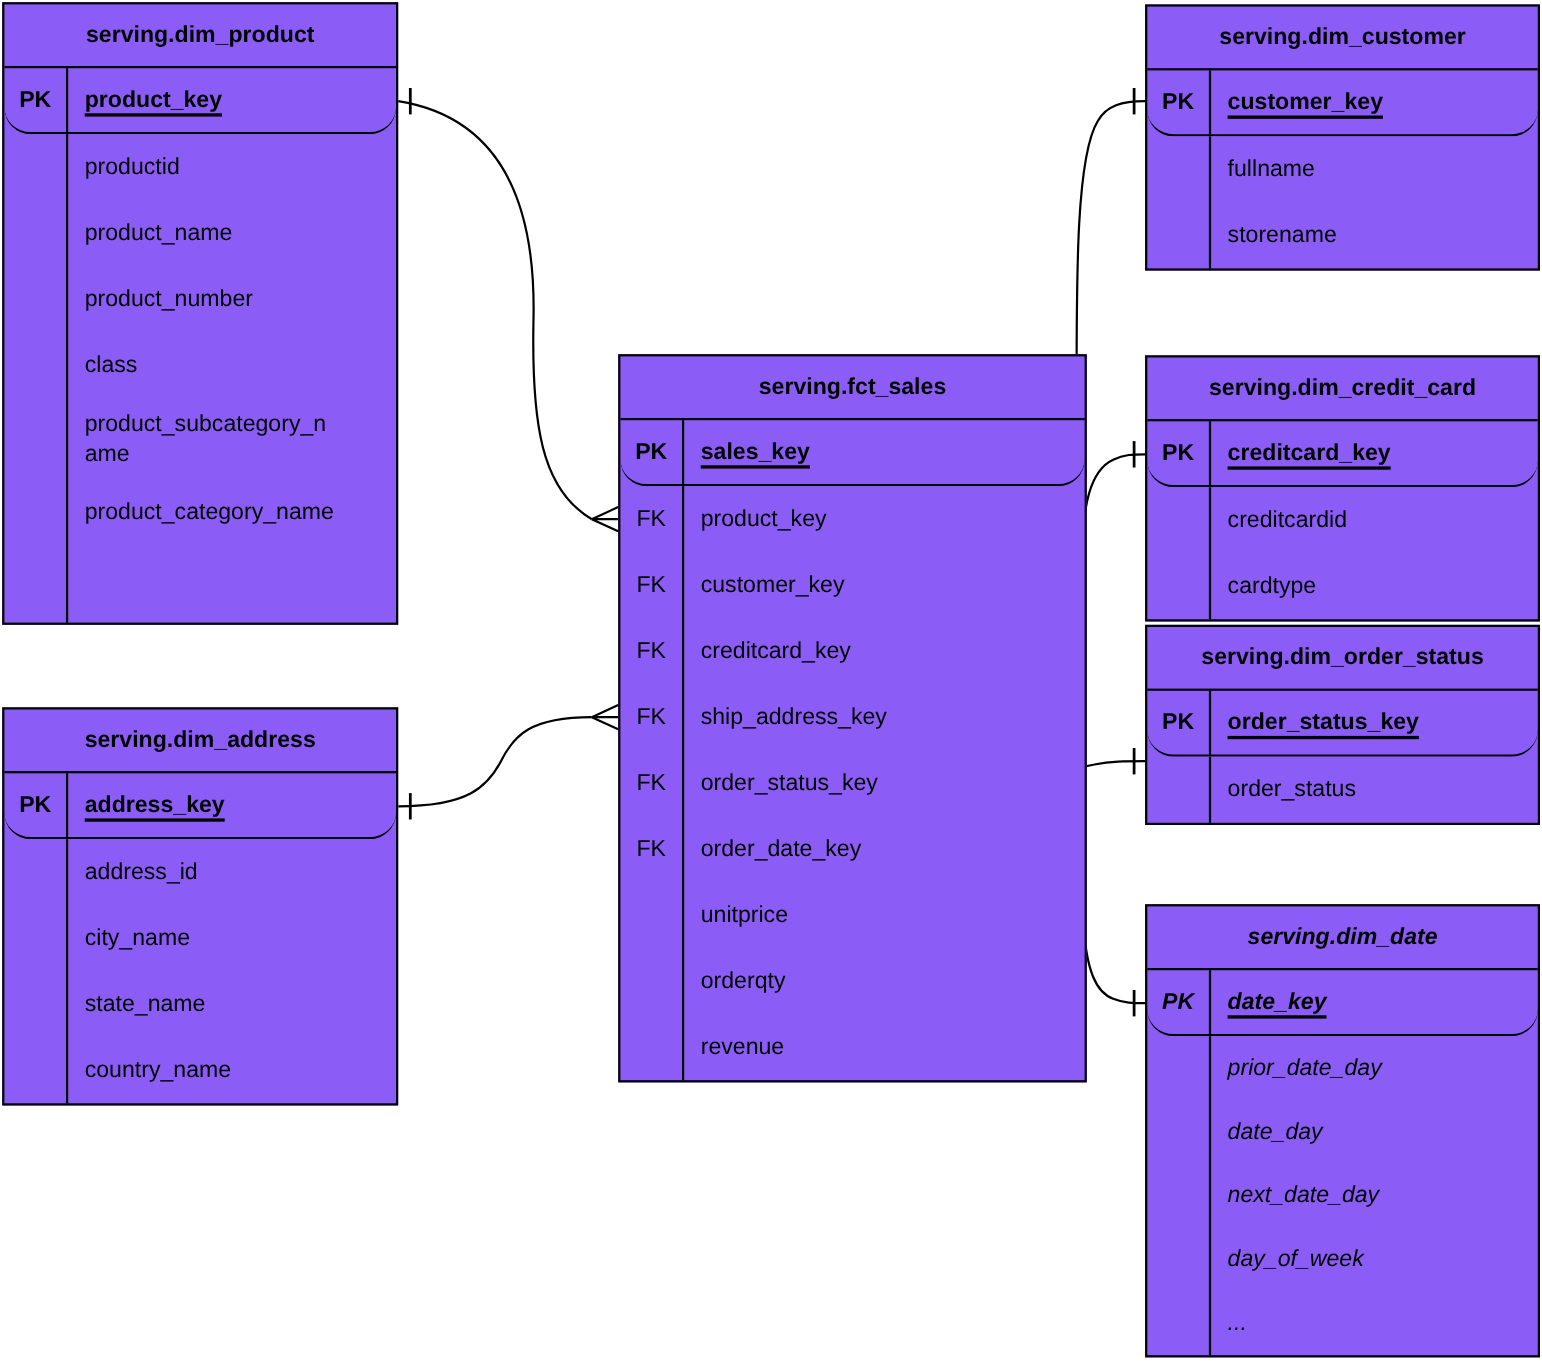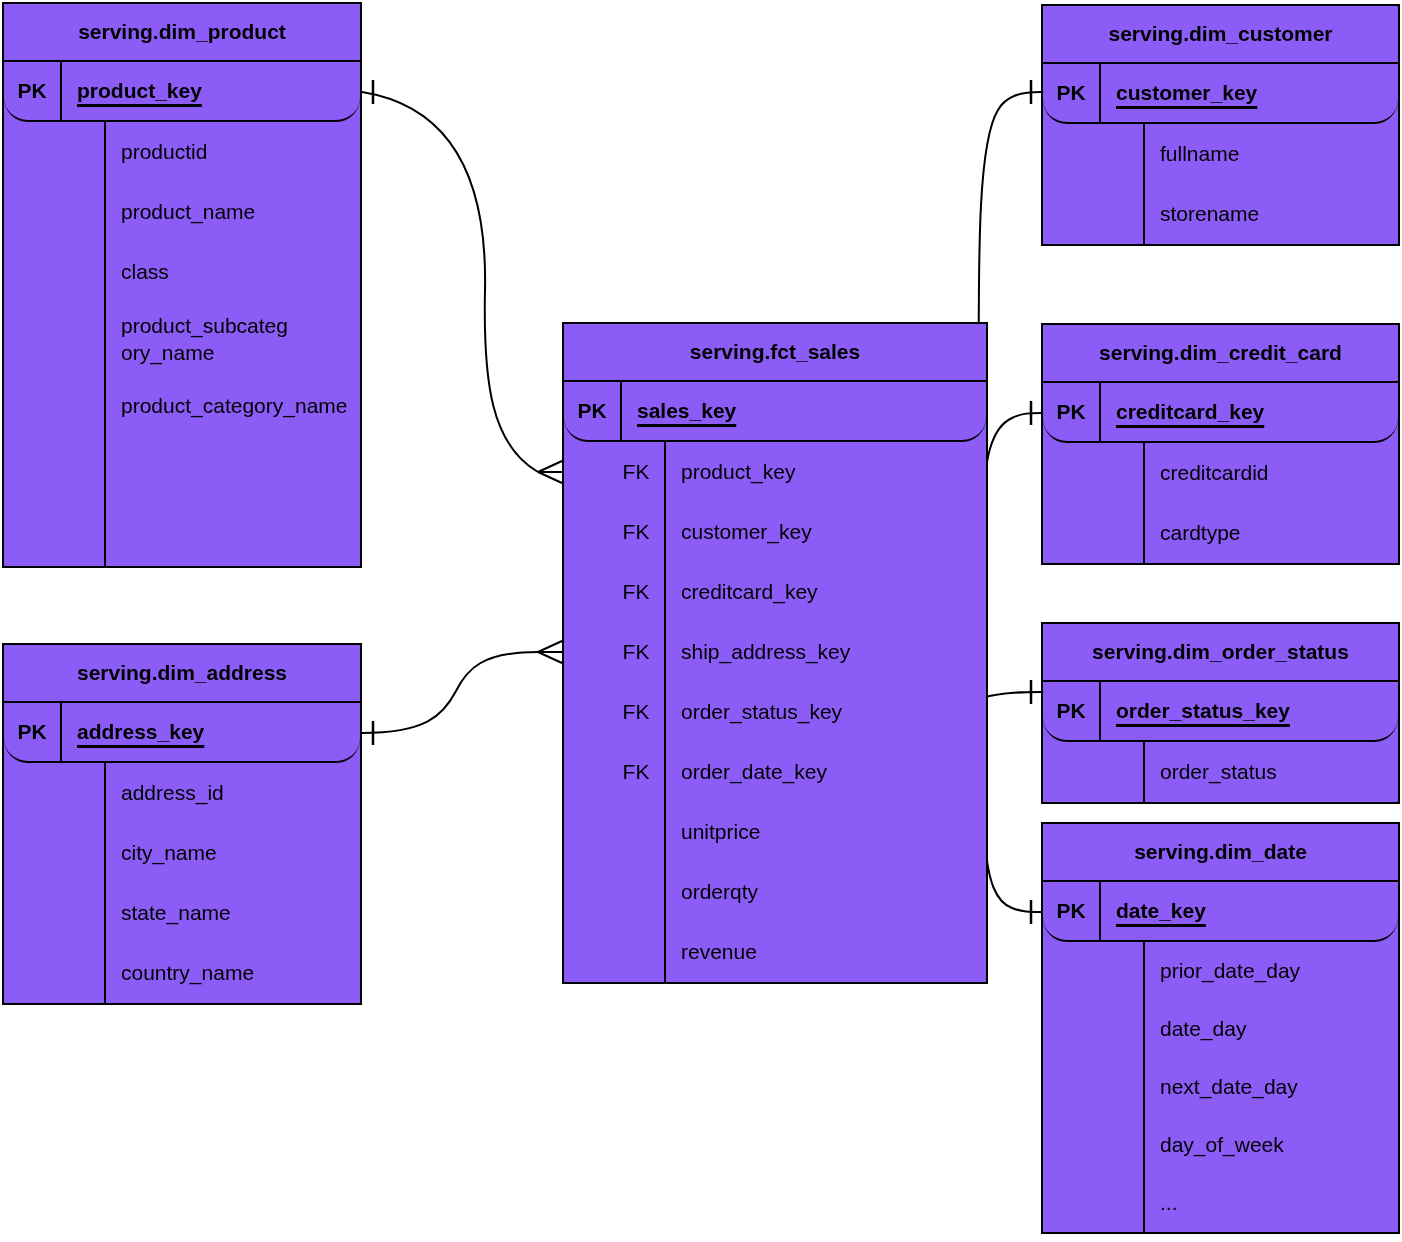--- a/index.html
+++ b/index.html
@@ -8,21 +8,21 @@
   .edges{position:absolute;left:0;top:0;width:1402px;height:1242px;}
   .etable{position:absolute;background:#8b5cf6;border:2px solid #000;box-sizing:border-box;}
   .t-header{height:58px;border-bottom:2px solid #000;display:flex;align-items:center;justify-content:center;
             font-weight:bold;font-size:21px;box-sizing:border-box;}
   .t-pkrow{height:60px;border-bottom:2px solid #000;display:flex;box-sizing:border-box;border-radius:24px;}
   .keycol{width:58px;flex:0 0 58px;border-right:2px solid #000;display:flex;align-items:center;
           justify-content:center;font-size:21px;box-sizing:border-box;}
   .bold{font-weight:bold;}
   .fieldcell{flex:1;display:flex;align-items:center;padding-left:15px;font-size:21px;box-sizing:border-box;}
   .pk-field{font-weight:bold;text-decoration:underline;text-decoration-thickness:3px;text-underline-offset:6px;}
-  .t-body{display:flex;padding-left:44px;}
+  .t-body{display:flex;}
   .body-keys{width:58px;flex:0 0 58px;border-right:2px solid #000;box-sizing:border-box;}
   .body-fields{flex:1;min-width:0;}
   .b-key{height:60px;display:flex;align-items:center;justify-content:center;font-size:21px;}
   .b-field{height:60px;display:flex;align-items:center;padding-left:15px;font-size:21px;box-sizing:border-box;}
   .sm{height:58px;}
   .tall{height:74px;line-height:27px;overflow-wrap:break-word;word-break:break-all;
         display:block;padding-top:10px;padding-right:62px;}
 </style>
 </head>
 <body>
@@ -82,20 +82,21 @@
         <div class="b-key"></div>
         <div class="b-key"></div>
         <div class="b-key"></div>
         <div class="b-key"></div>
         <div class="b-key tall"></div>
         <div class="b-key"></div>
       </div>
       <div class="body-fields">
         <div class="b-field">productid</div>
         <div class="b-field">product_name</div>
+        <div class="b-field">product_number</div>
         <div class="b-field">class</div>
         <div class="b-field tall">product_subcategory_name</div>
         <div class="b-field">product_category_name</div>
       </div>
     </div>
   </div>
 
   <div class="etable" style="left:1041px;top:4px;width:359px;">
     <div class="t-header">serving.dim_customer</div>
     <div class="t-pkrow">
@@ -157,37 +158,37 @@
         <div class="b-key"></div>
         <div class="b-key"></div>
       </div>
       <div class="body-fields">
         <div class="b-field">creditcardid</div>
         <div class="b-field">cardtype</div>
       </div>
     </div>
   </div>
 
-  <div class="etable" style="left:1041px;top:622px;width:359px;">
+  <div class="etable" style="left:1041px;top:568px;width:359px;">
     <div class="t-header">serving.dim_order_status</div>
     <div class="t-pkrow">
       <div class="keycol bold">PK</div>
       <div class="fieldcell pk-field">order_status_key</div>
     </div>
     <div class="t-body">
       <div class="body-keys">
         <div class="b-key"></div>
       </div>
       <div class="body-fields">
         <div class="b-field">order_status</div>
       </div>
     </div>
   </div>
 
-  <div class="etable" style="left:1041px;top:822px;width:359px;">
+  <div class="etable" style="left:1041px;top:822px;width:359px;font-style:italic;">
     <div class="t-header">serving.dim_date</div>
     <div class="t-pkrow">
       <div class="keycol bold">PK</div>
       <div class="fieldcell pk-field">date_key</div>
     </div>
     <div class="t-body">
       <div class="body-keys">
         <div class="b-key sm"></div>
         <div class="b-key sm"></div>
         <div class="b-key sm"></div>

